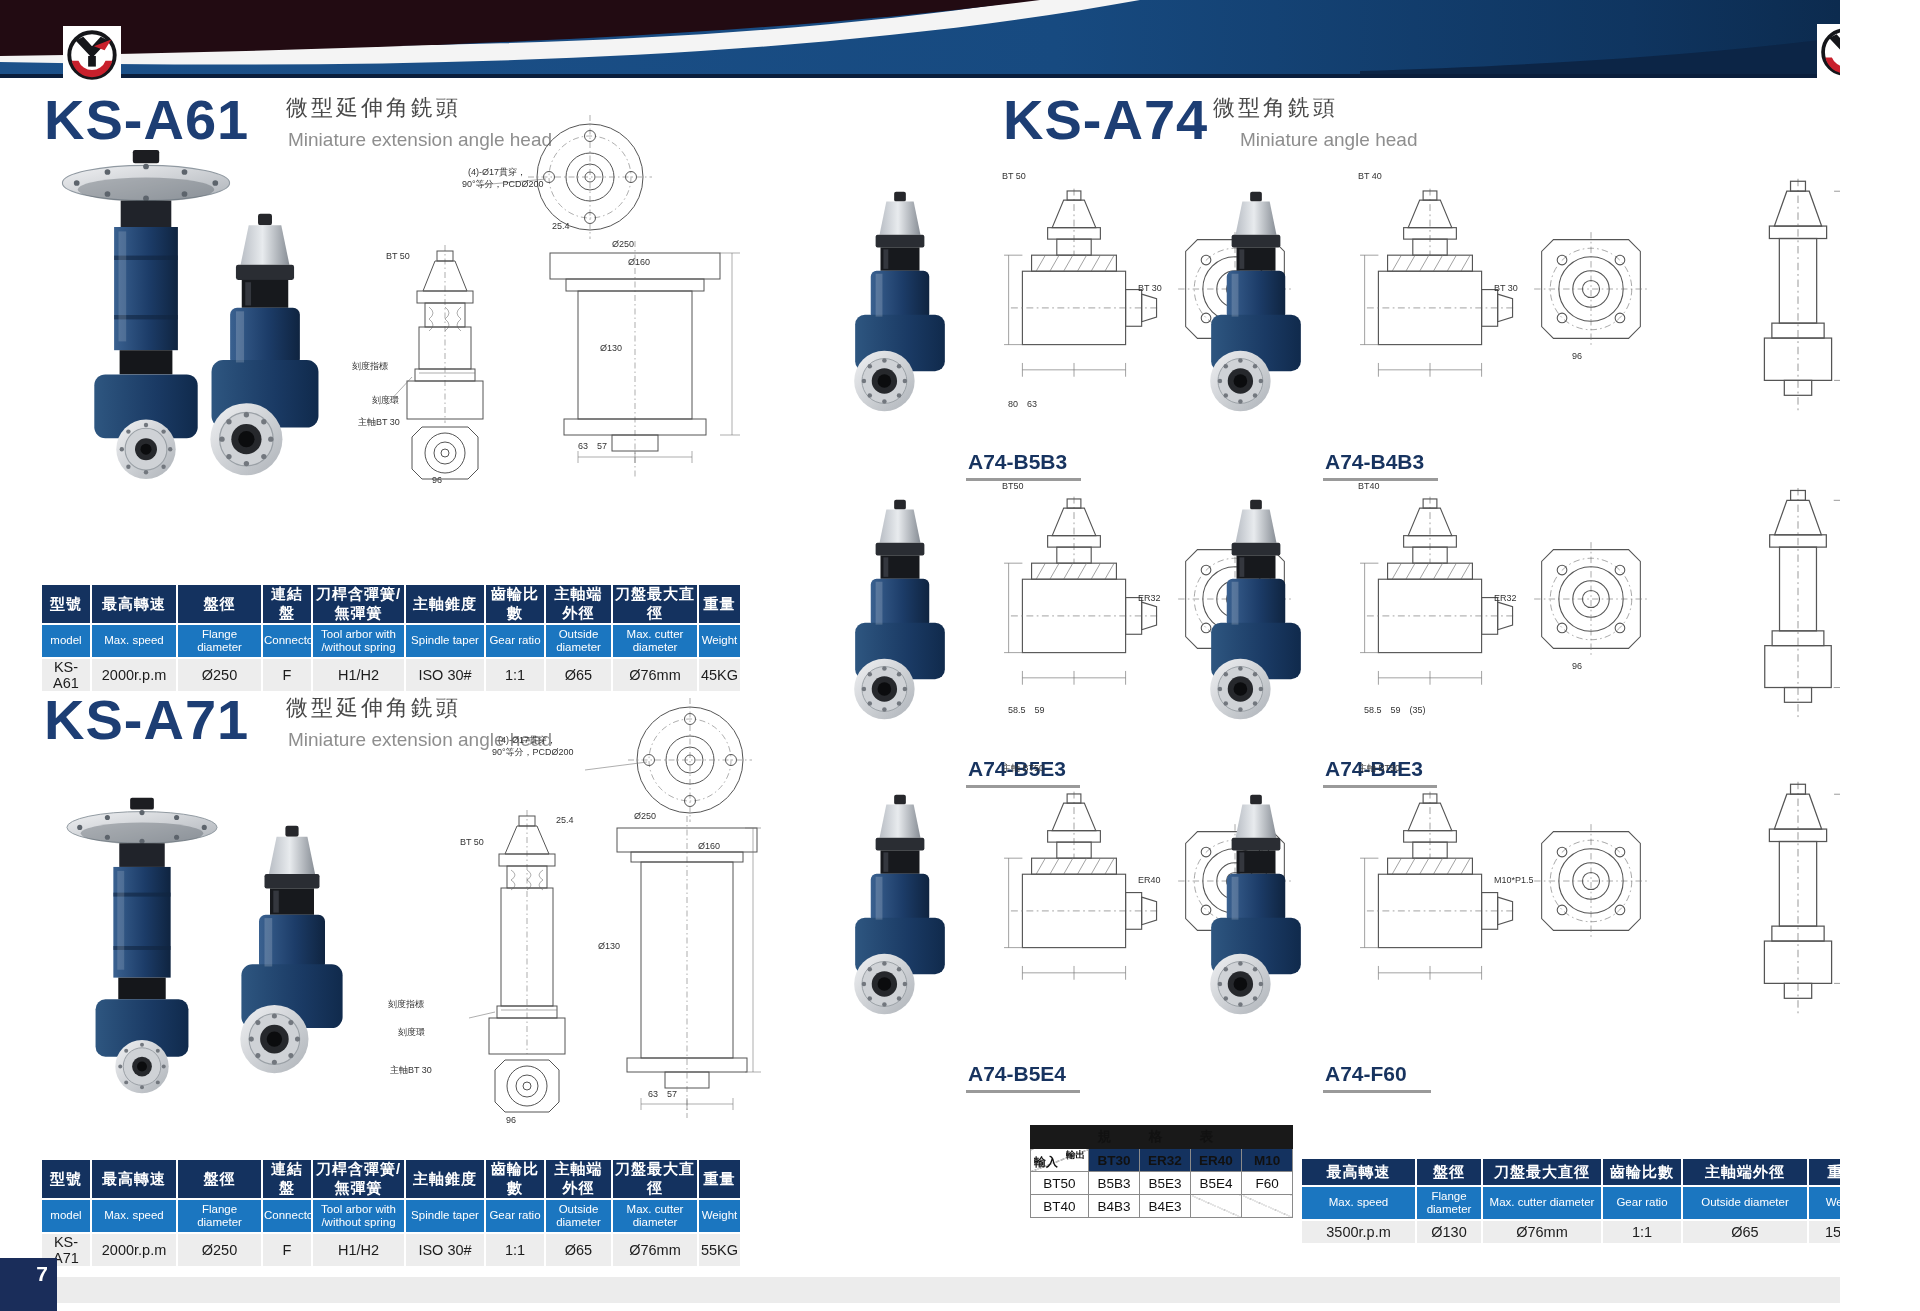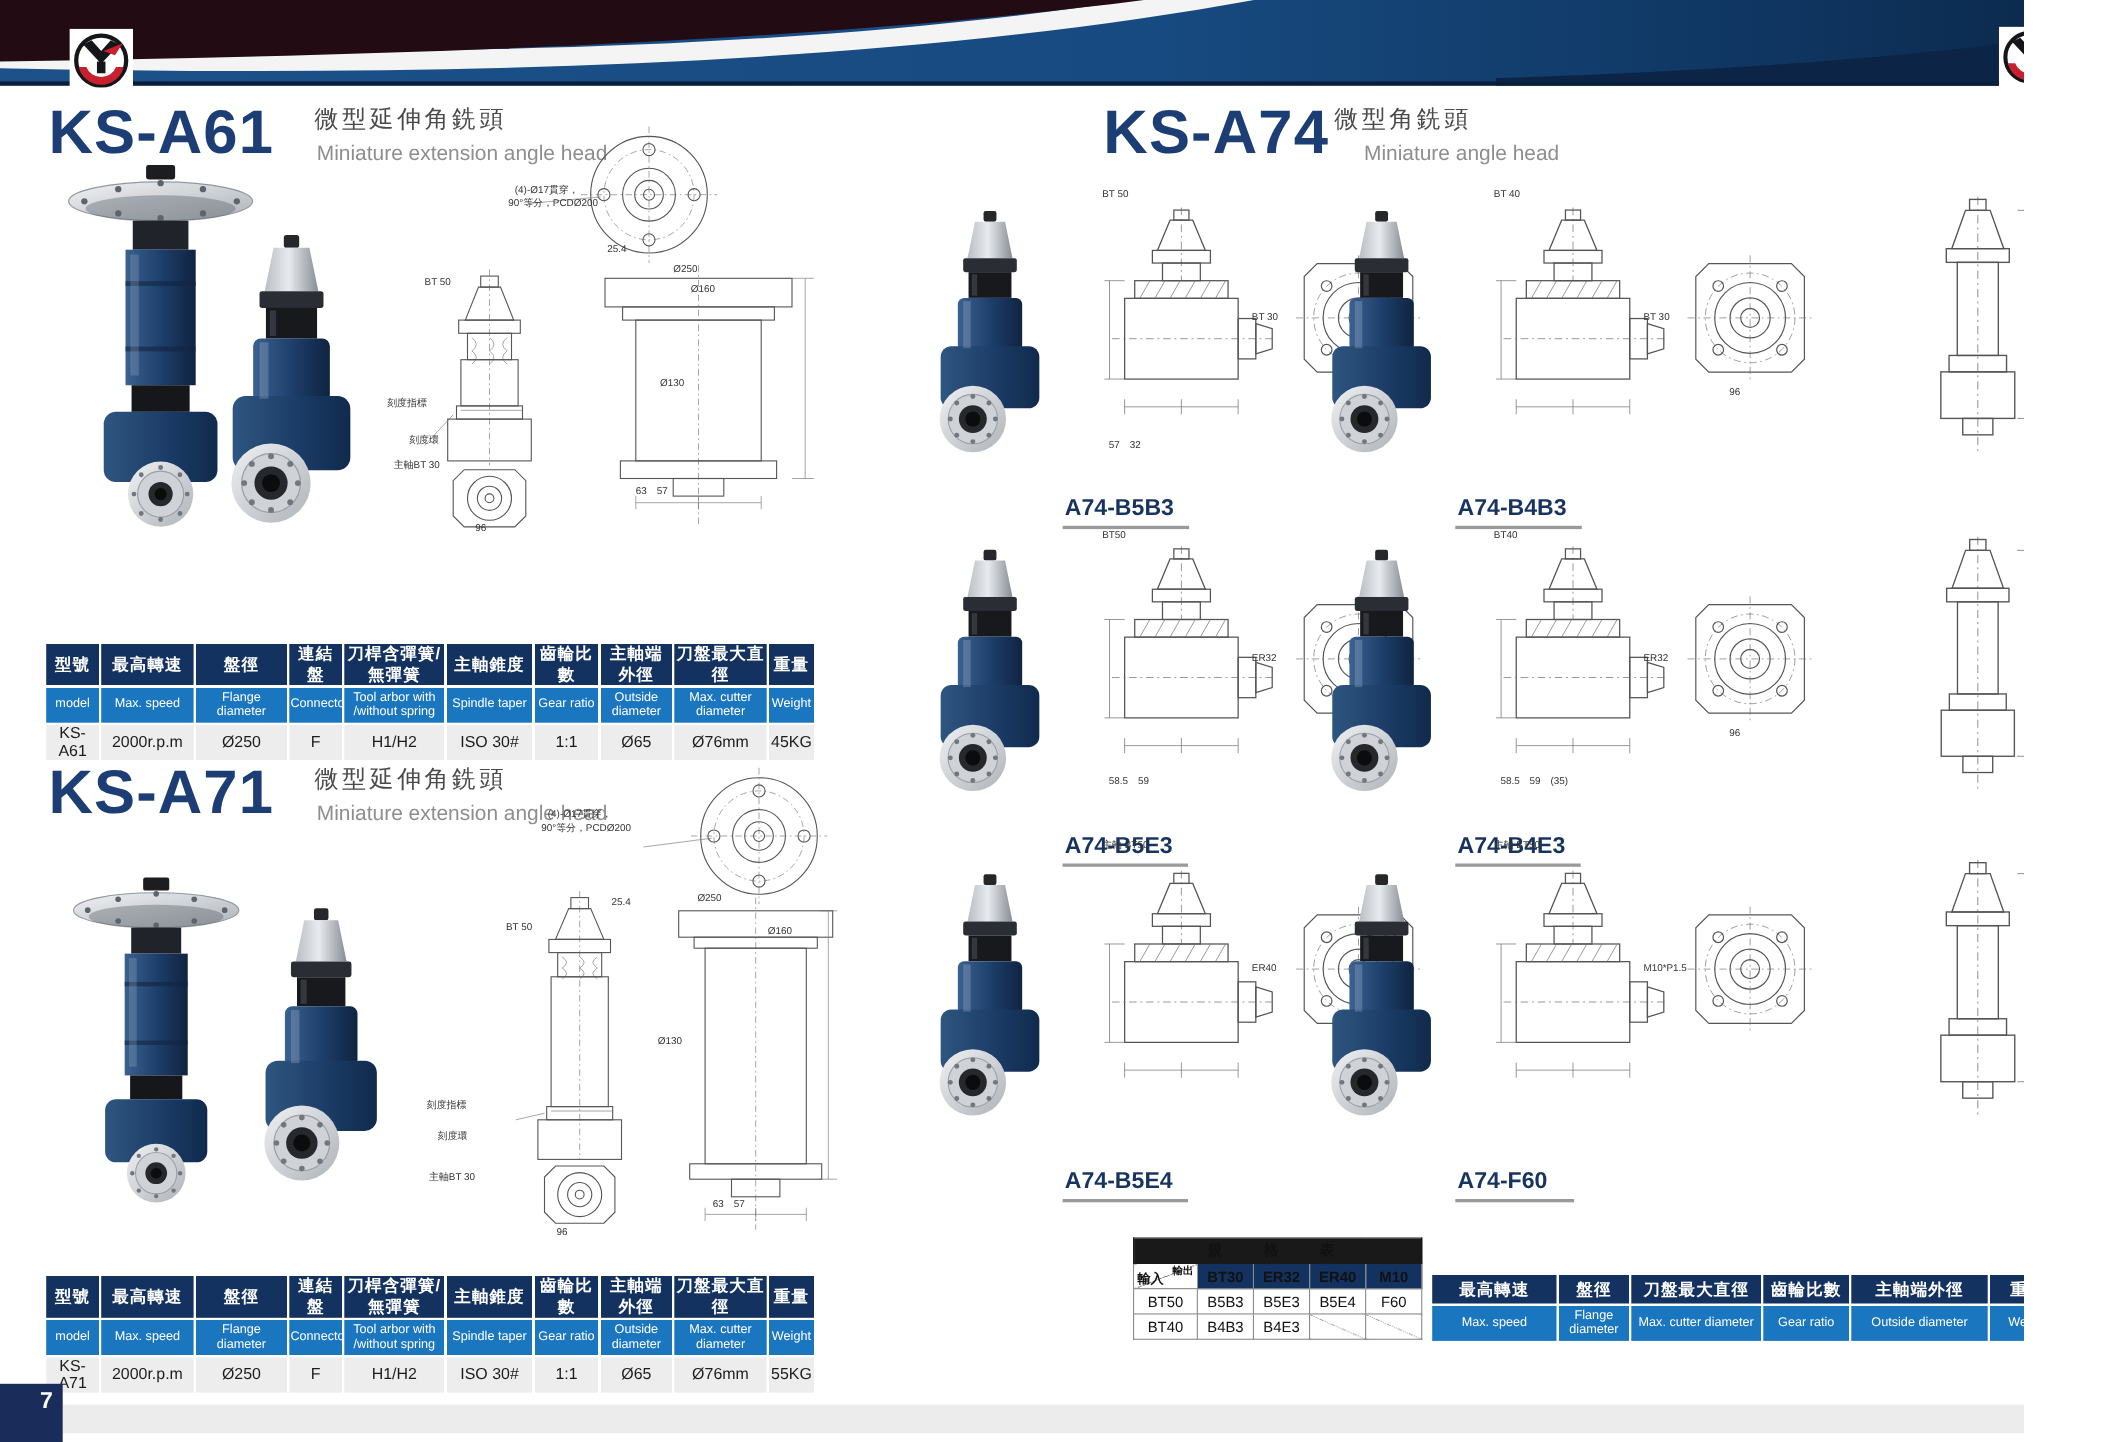--- a/index.html
+++ b/index.html
@@ -486,21 +486,21 @@
           <use href="#photoB"></use>
         </svg>
       <svg class="abs" style="left:988px;top:182px" width="172" height="214">
           <use href="#dShankAngle"></use>
         </svg>
       <svg class="abs" style="left:1176px;top:230px" width="118" height="118">
           <use href="#dFaceSq"></use>
         </svg>
       <span class="ann" style="left:1002px;top:172px">BT 50</span>
       <span class="ann" style="left:1138px;top:284px">BT 30</span>
-      <span class="ann" style="left:1008px;top:400px">57　32</span>
+      <span class="ann" style="left:1008px;top:400px">80　63</span>
       <span class="ann" style="left:1216px;top:352px">96</span>
       <span class="variant-label" style="left:966px;top:450px">A74-B5B3</span>
     </div>
 
     <div>
       <svg class="abs" style="left:1178px;top:176px" width="156" height="252">
           <use href="#photoB"></use>
         </svg>
       <svg class="abs" style="left:1344px;top:182px" width="172" height="214">
           <use href="#dShankAngle"></use>
@@ -650,20 +650,28 @@
             <th>重量</th>
       </tr>
       <tr class="en">
         <th>Max. speed</th>
             <th>Flange diameter</th>
             <th>Max. cutter diameter</th>
             <th>Gear ratio</th>
             <th>Outside diameter</th>
             <th>Weight</th>
       </tr>
+      <tr class="val">
+        <td>3500r.p.m</td>
+            <td>Ø130</td>
+            <td>Ø76mm</td>
+            <td>1:1</td>
+            <td>Ø65</td>
+            <td>15KG</td>
+      </tr>
     </tbody>
       </table>
   </div>
 
   <div class="footer-strip"></div>
   <div class="page-num left">7</div>
   <div class="page-num right">8</div>
 
 </div>
 

